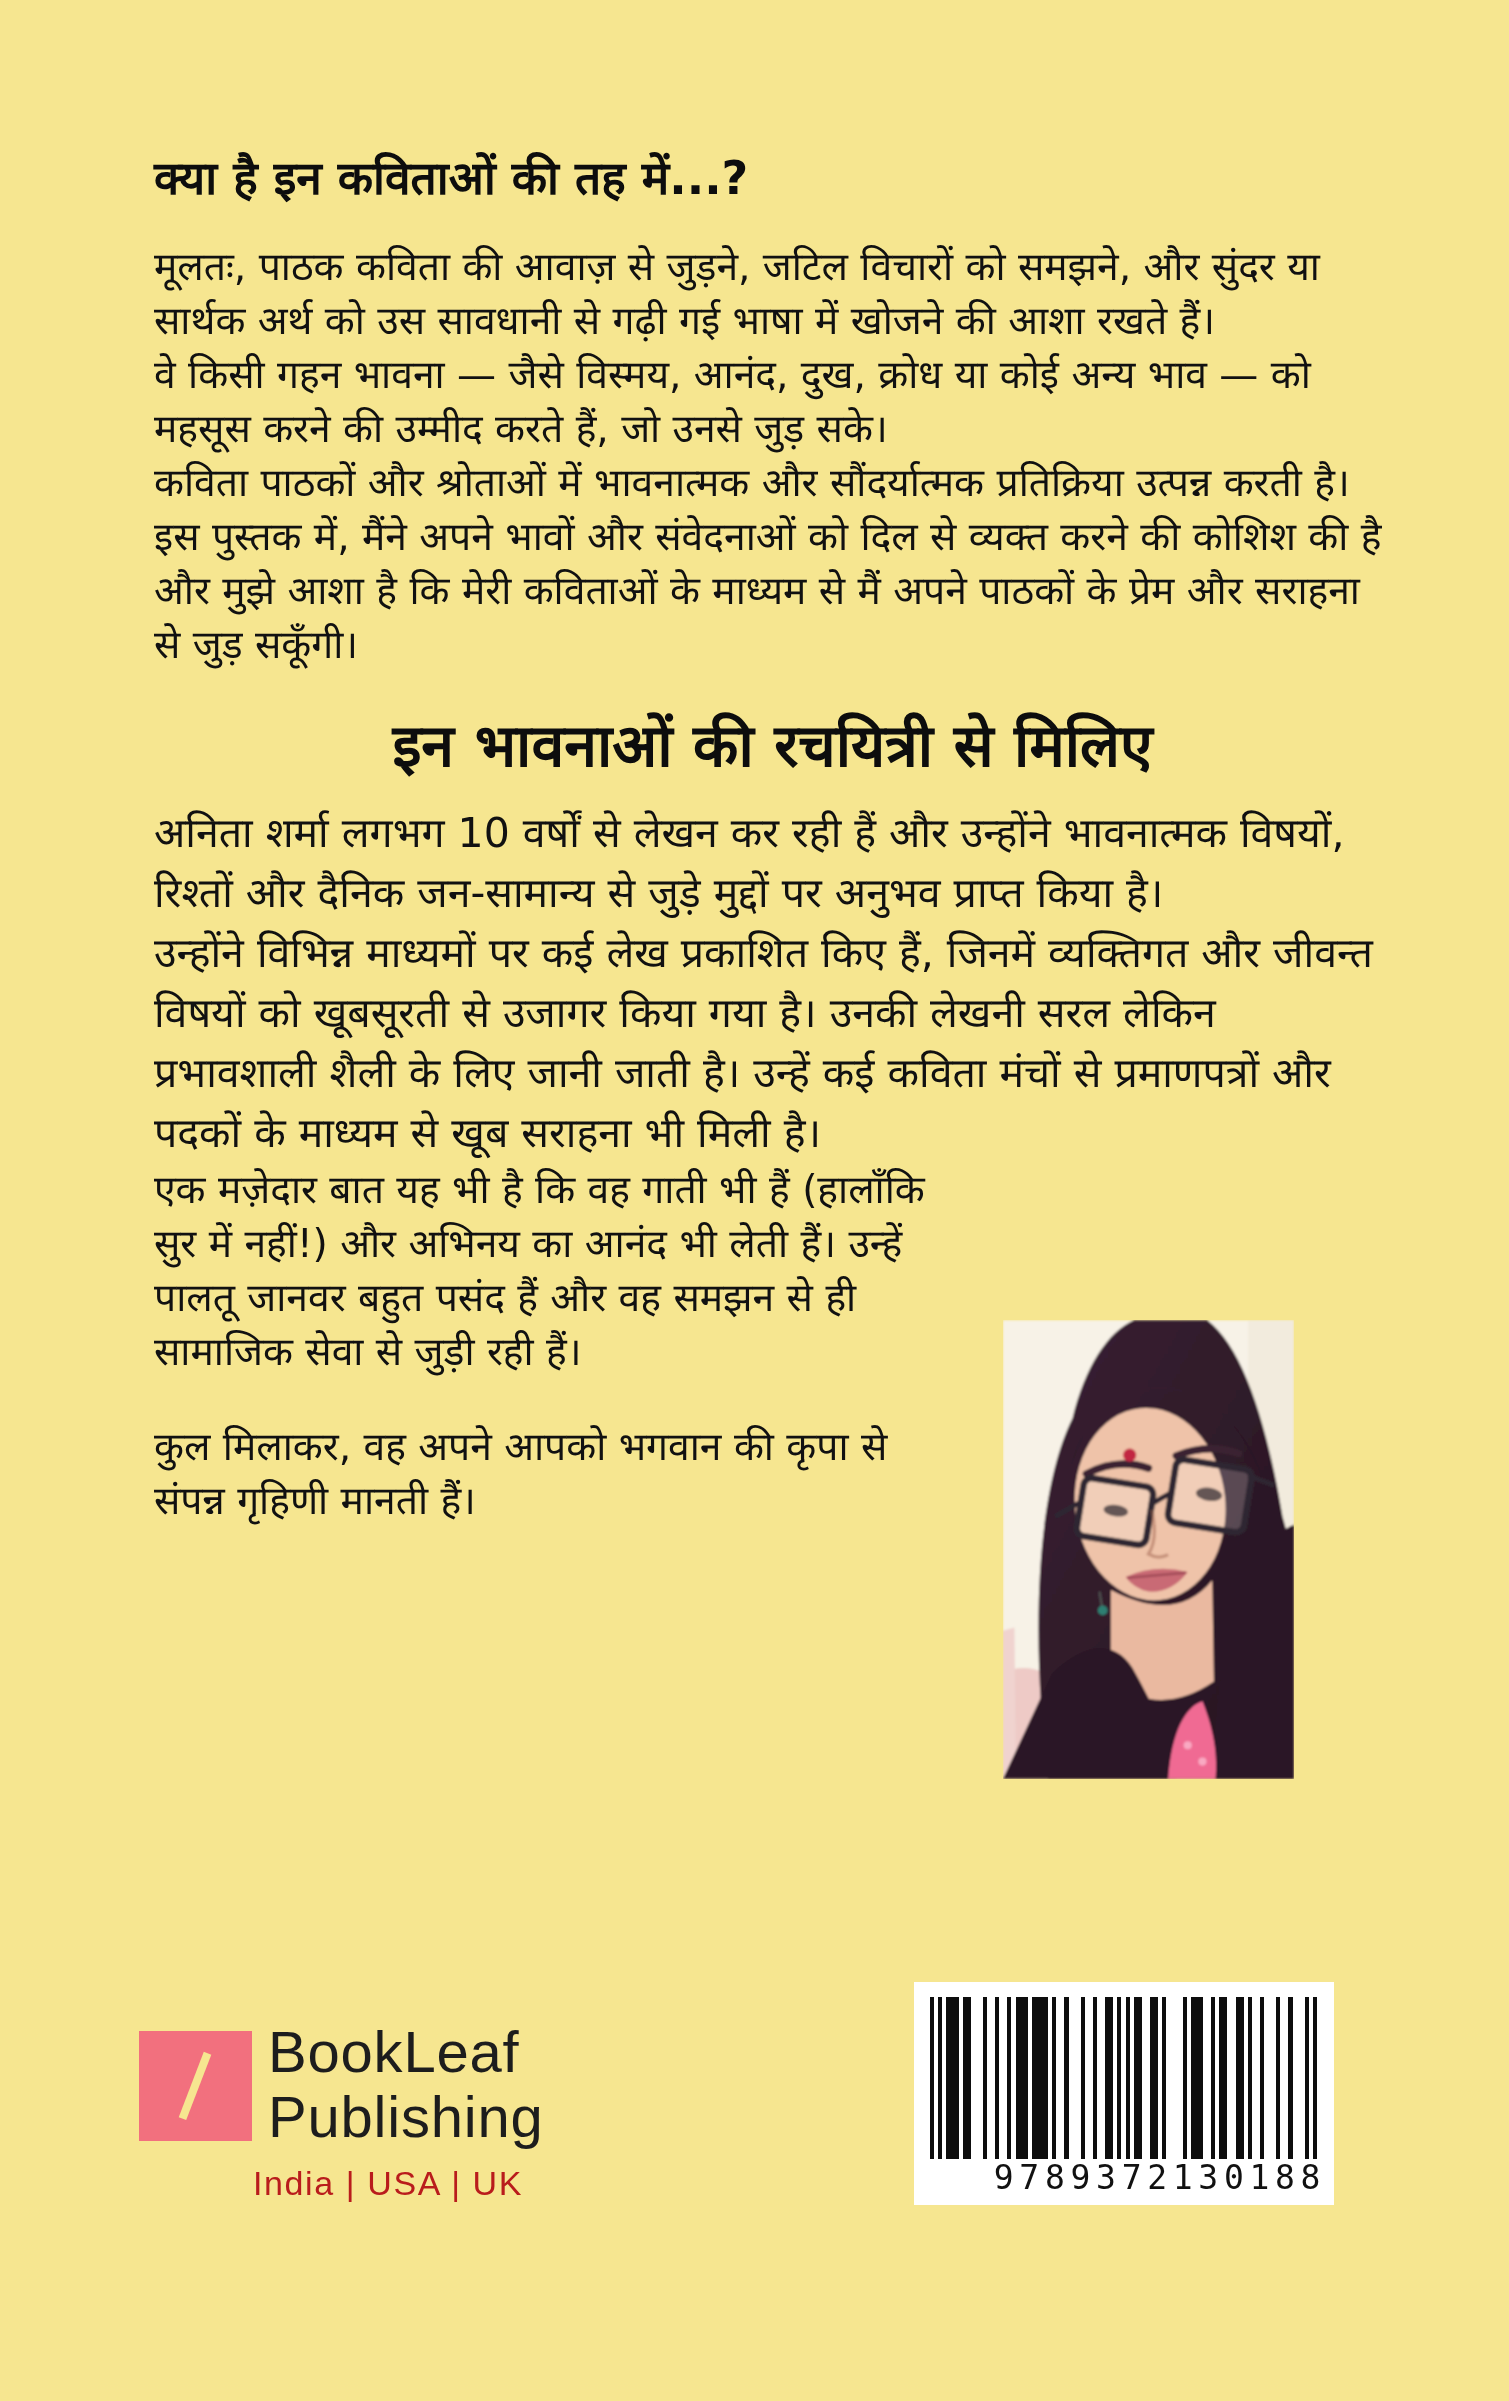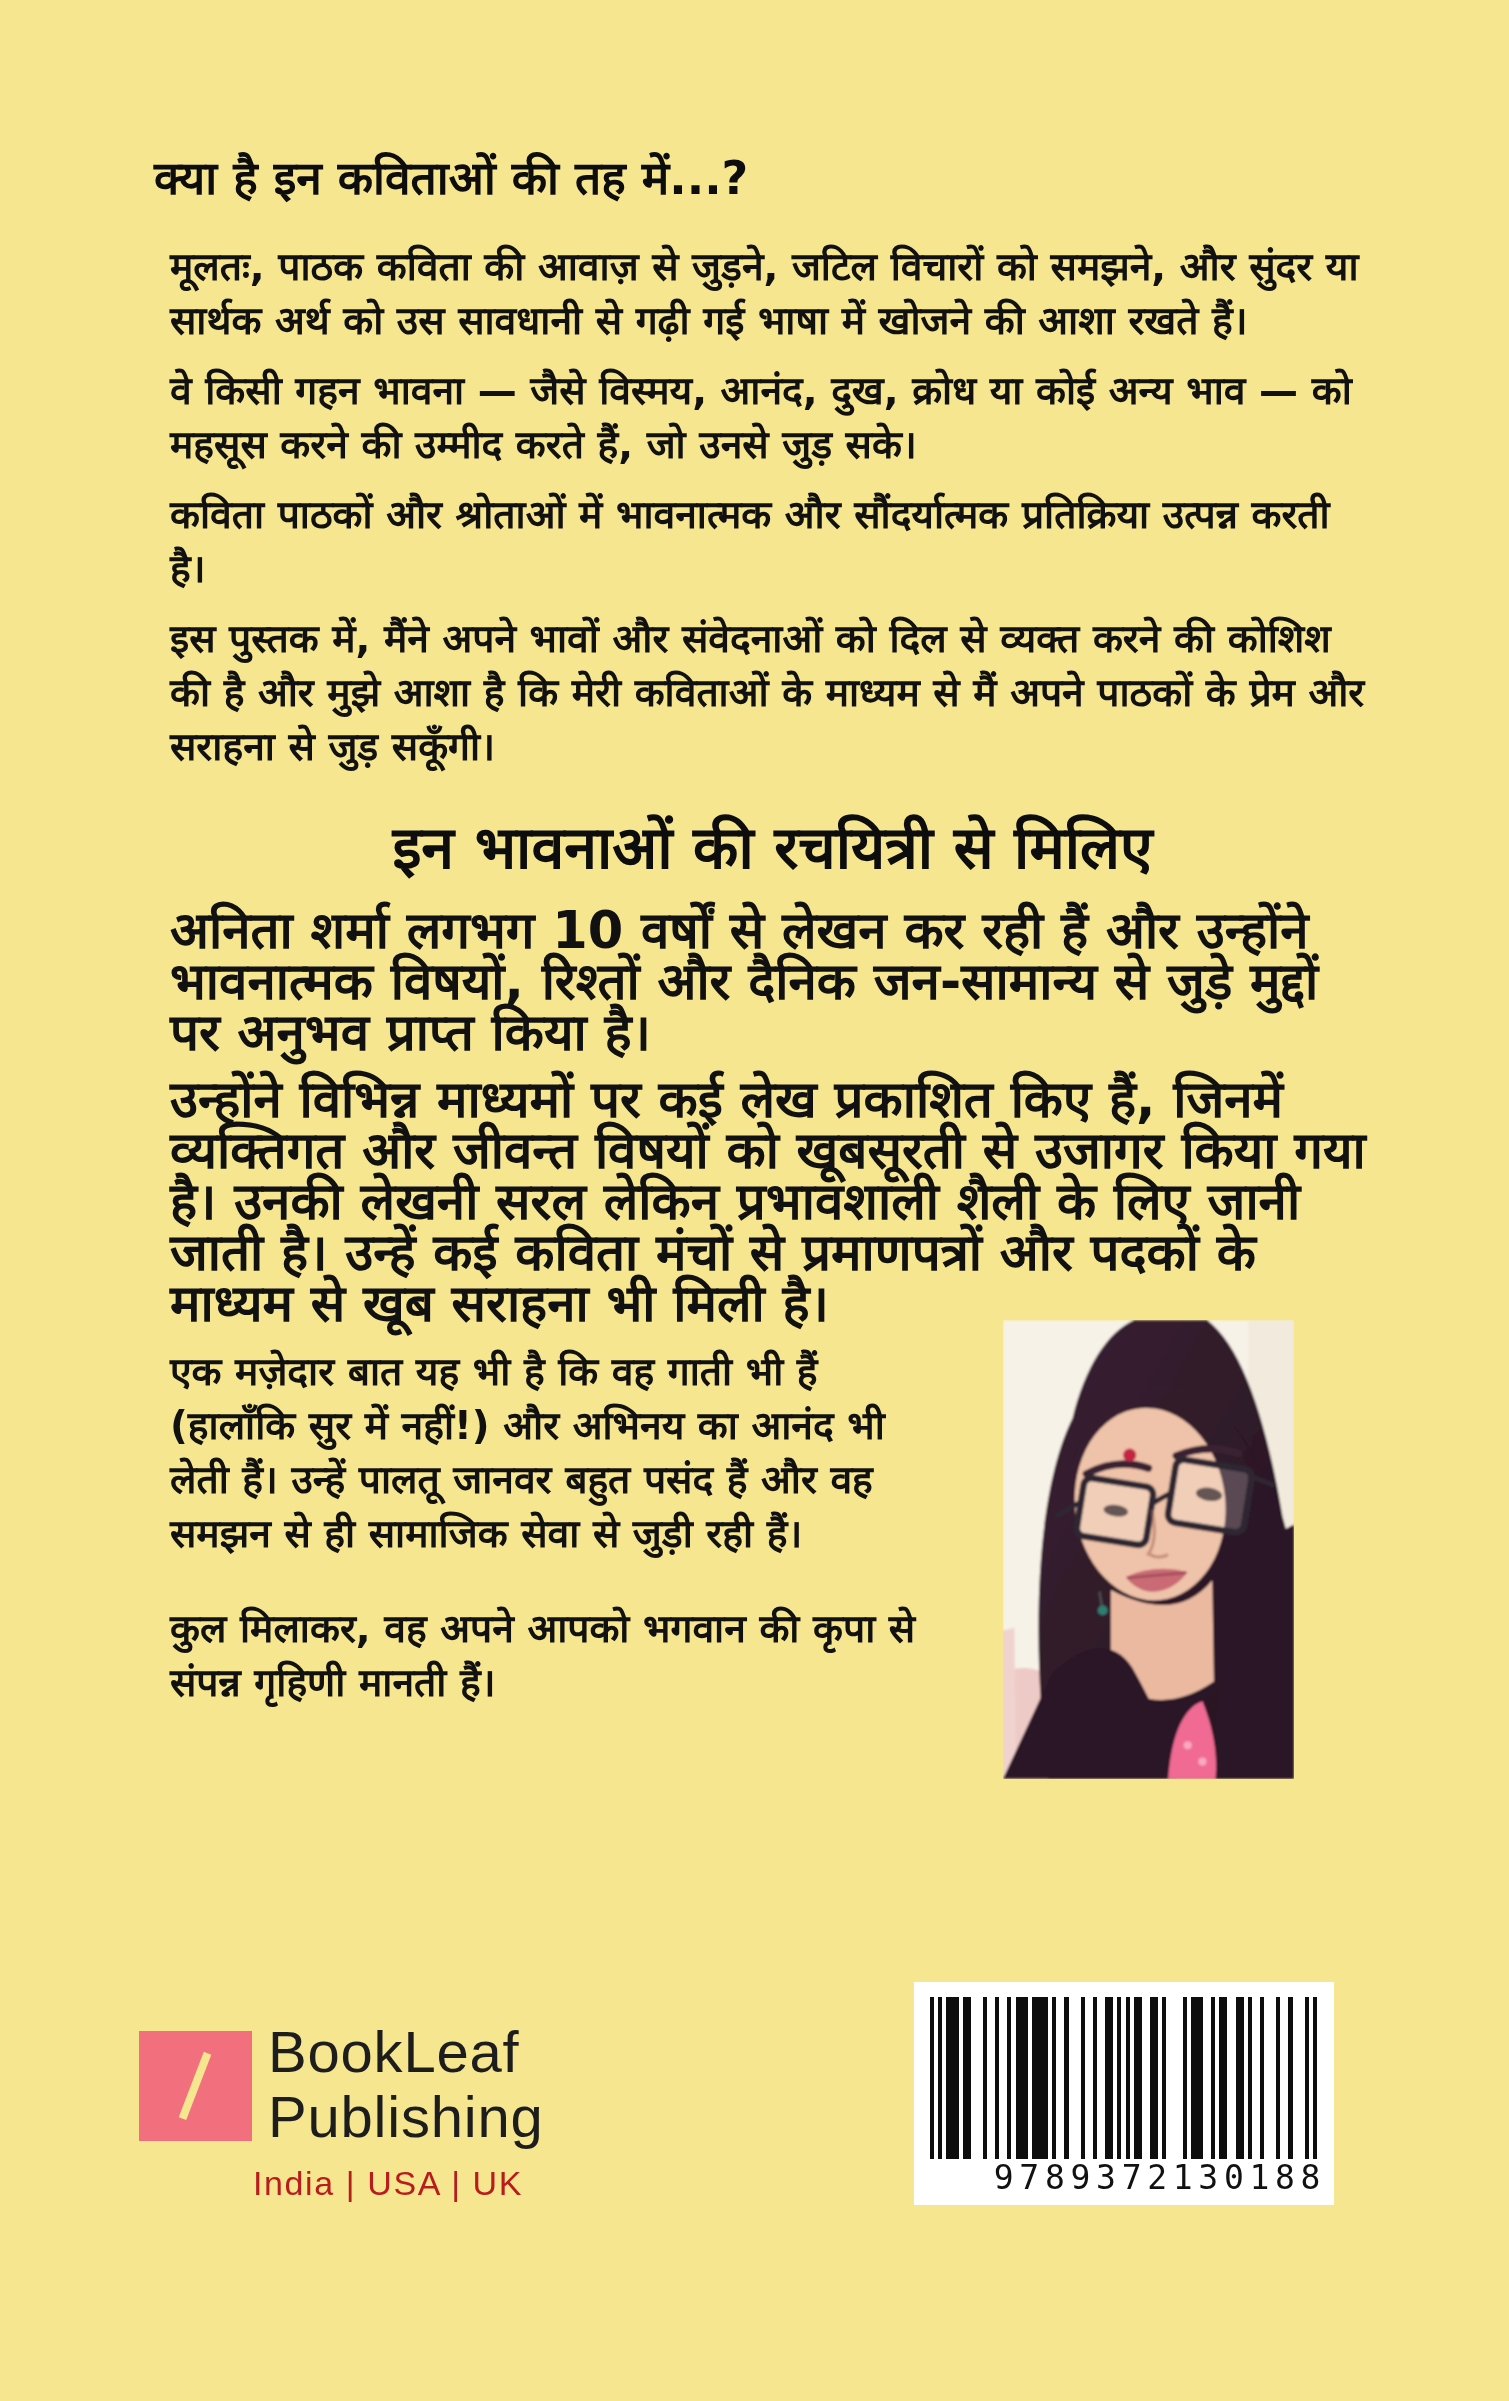--- a/index.html
+++ b/index.html
@@ -15,23 +15,23 @@
     position:absolute;left:154px;top:137px;width:1237px;
   }
   .content h1{
     font-size:46px;line-height:82px;font-weight:bold;
     margin:0 0 21px 0;color:#0d0d0d;letter-spacing:0;
   }
   .content h2{
     font-size:59px;line-height:82px;font-weight:bold;
     margin:33px 0 16.4px 0;color:#0d0d0d;text-align:center;
   }
-  .content p{margin:16px;font-weight:bold;}
+  .content p{margin:0;}
   .sec1 p{font-size:39px;line-height:54px;}
-  .sec2 p{font-size:51px;line-height:51px;}
+  .sec2 p{font-size:41px;line-height:60px;}
   .narrow{width:810px;}
   .narrow p{font-size:39px;line-height:54px;}
   .closing{margin-top:41px !important;}
 
   .photo{
     position:absolute;left:1003px;top:1320px;width:291px;height:459px;
     overflow:hidden;
   }
   .photo svg{display:block;width:291px;height:459px;}
 

